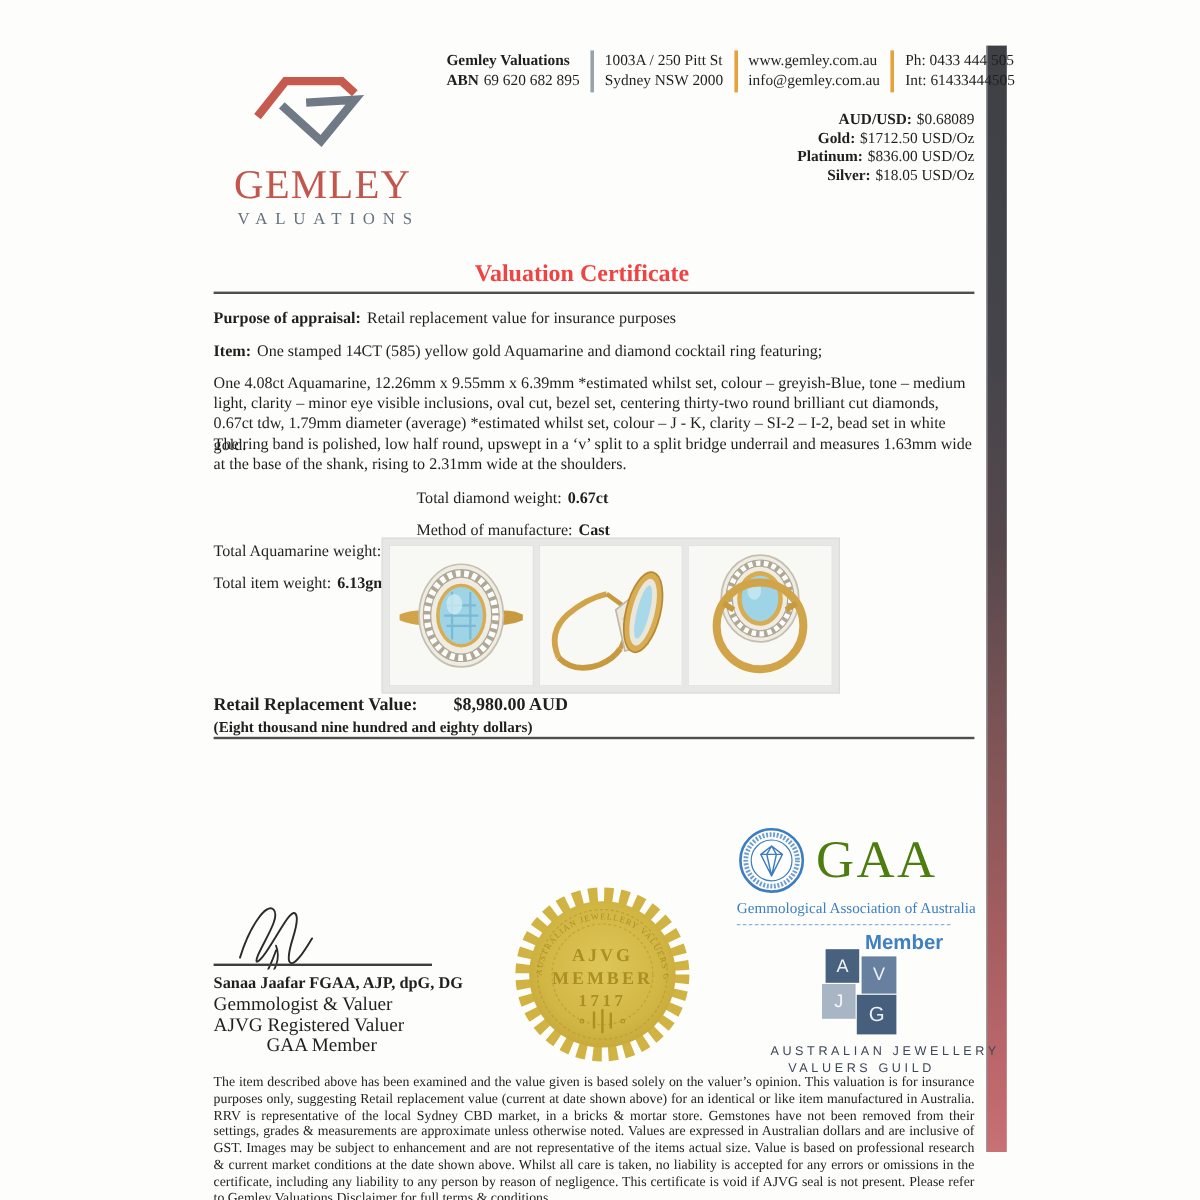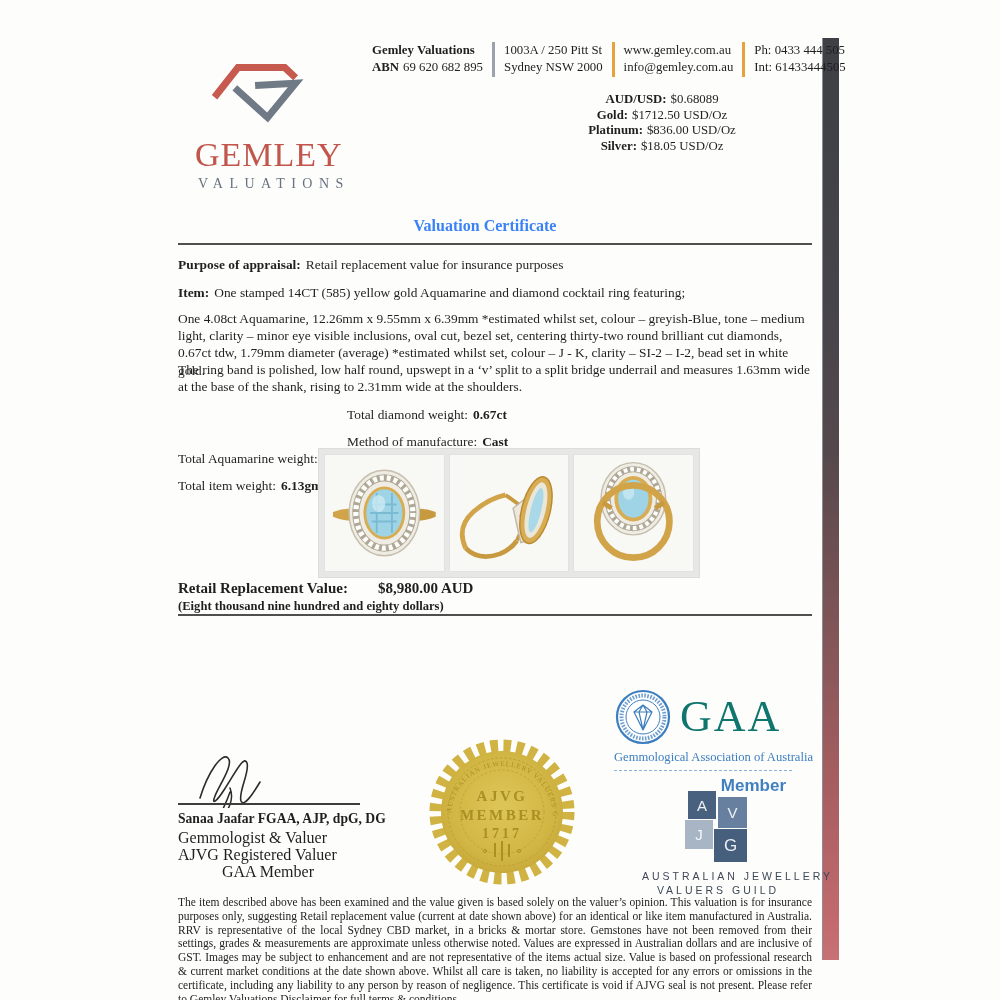--- a/index.html
+++ b/index.html
@@ -18,29 +18,29 @@
   #logo-svg{left:203px;top:52px;}
 
   #contact{left:372px;top:42px;display:flex;align-items:flex-start;font-size:12.8px;line-height:17px;}
   .c-col{white-space:nowrap;}
   .c-div{width:3px;height:35px;margin:0 9px;}
   .c-div.gray{background:#9aa2ab;}
   .c-div.orange{background:#e6a23c;}
   .bold{font-weight:bold;}
   .c-col .sp{margin-left:4px;}
 
-  #rates{left:512px;top:92px;width:300px;text-align:center;font-size:12.8px;line-height:15.5px;}
+  #rates{left:512px;top:92px;width:300px;text-align:right;font-size:12.8px;line-height:15.5px;}
   #rates .v{margin-left:4px;font-weight:normal;}
   #meta{left:512px;top:162px;width:300px;text-align:right;font-size:12.8px;line-height:15.5px;}
   #meta .v{margin-left:4px;font-weight:normal;}
   #meta .vb{margin-left:4px;font-weight:bold;}
   sup{font-size:9px;}
 
   
-  #title{left:178px;top:217px;width:614px;text-align:center;font-size:16px;font-weight:bold;color:#3b82f6;}
+  #title{left:178px;top:217px;width:614px;text-align:center;font-size:20px;font-weight:bold;color:#ef4444;}
   .rule{left:178px;width:634px;height:2px;background:#4f4f4f;}
   #rule-title{top:243px;}
   .line{left:178px;width:634px;font-size:13.4px;line-height:17.2px;}
   #purpose{top:256px;}
   #item{top:284px;}
   #para1{top:310px;}
   #para2{top:361px;}
   .lbl{font-weight:bold;}
   .txt{margin-left:5px;}
   .w-row{left:178px;width:634px;font-size:13.4px;}
@@ -59,21 +59,21 @@
 
   
   #rrv{left:178px;top:580px;font-size:15px;font-weight:bold;}
   #rrv .val{margin-left:30px;}
   #rrv-words{left:178px;top:599px;font-size:12.6px;font-weight:bold;}
   #rule-rrv{top:614px;}
 
   
   #gaa{left:614px;top:688px;width:178px;}
   #gaa-top{display:flex;align-items:center;}
-  #gaa-acronym{font-size:44px;color:#0f766e;margin-left:8px;letter-spacing:2px;line-height:1;font-family:Liberation Serif, serif;}
+  #gaa-acronym{font-size:44px;color:#4d7c0f;margin-left:8px;letter-spacing:2px;line-height:1;font-family:Liberation Serif, serif;}
   #gaa-name{font-size:12.6px;color:#3c7ebf;margin-top:4px;white-space:nowrap;}
   #gaa-sep{border-top:1.5px dashed #8fb4da;margin-top:5px;}
   #gaa-member{text-align:right;padding-right:6px;margin-top:5px;font-family:"Liberation Sans",sans-serif;
               font-size:17px;font-weight:bold;color:#3f80c0;}
 
   
   #seal{left:429px;top:739px;}
 
   
   #sig-svg{left:184px;top:748px;}

